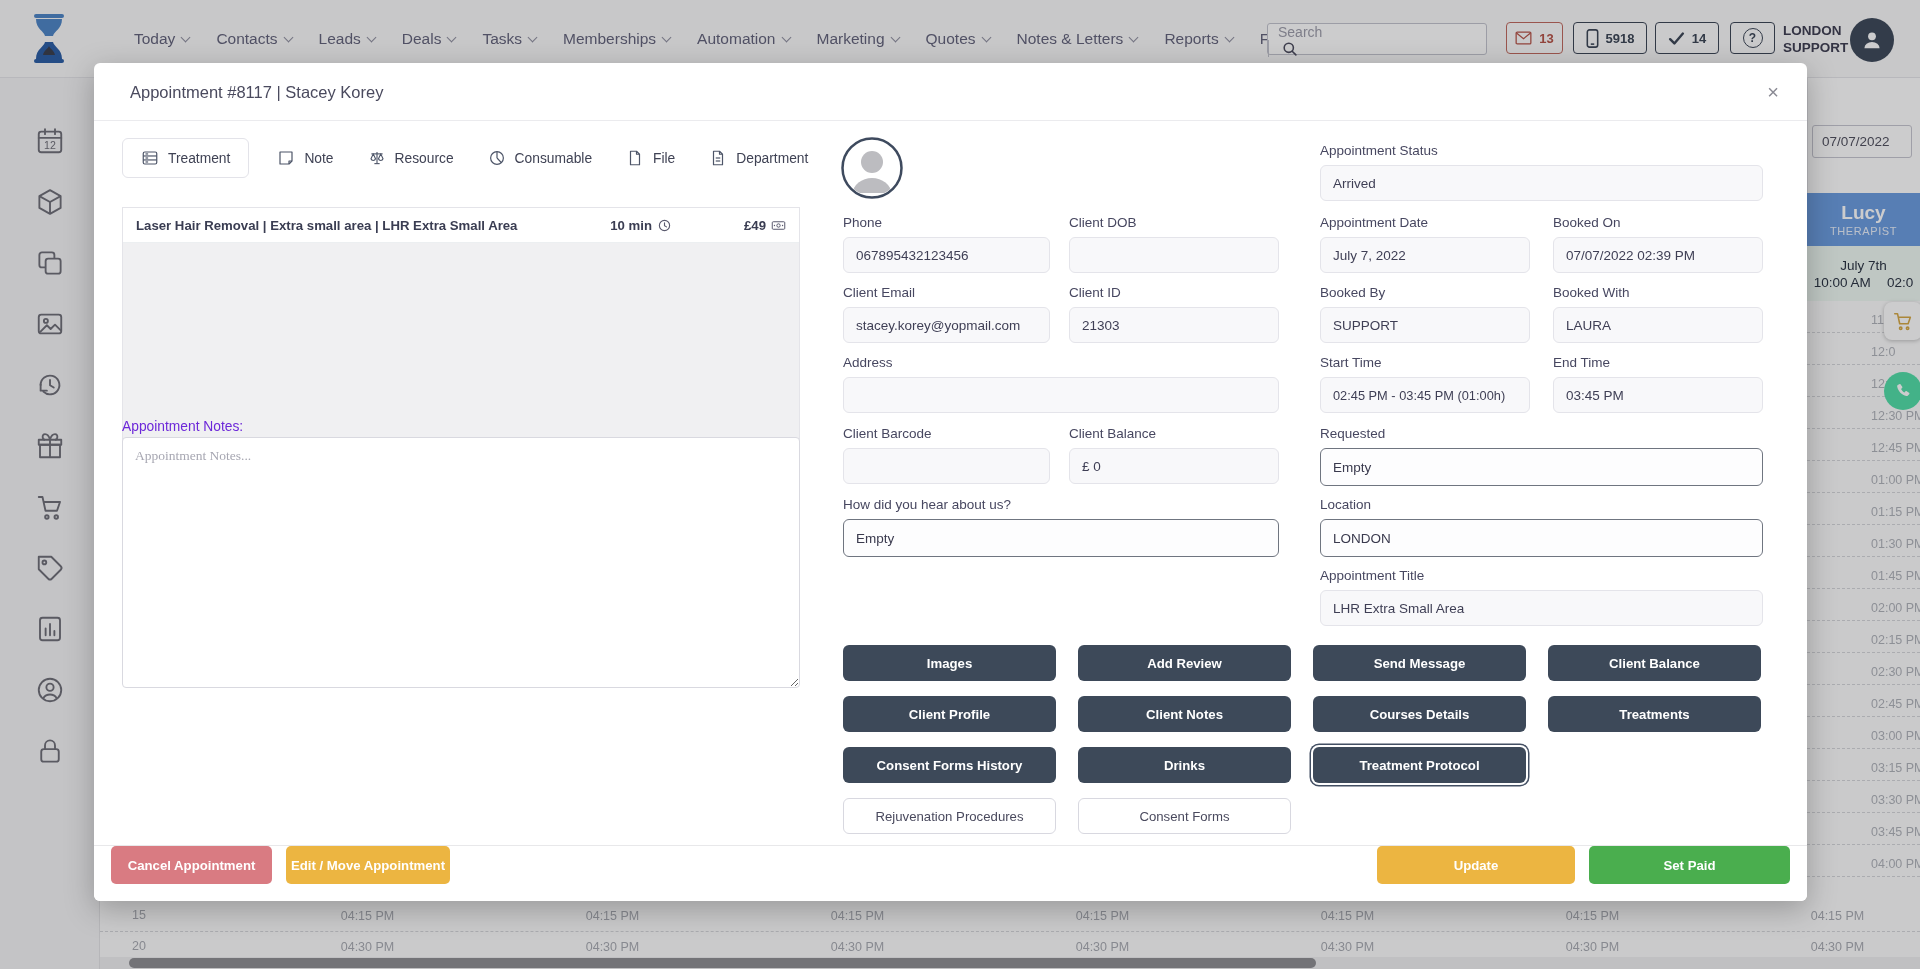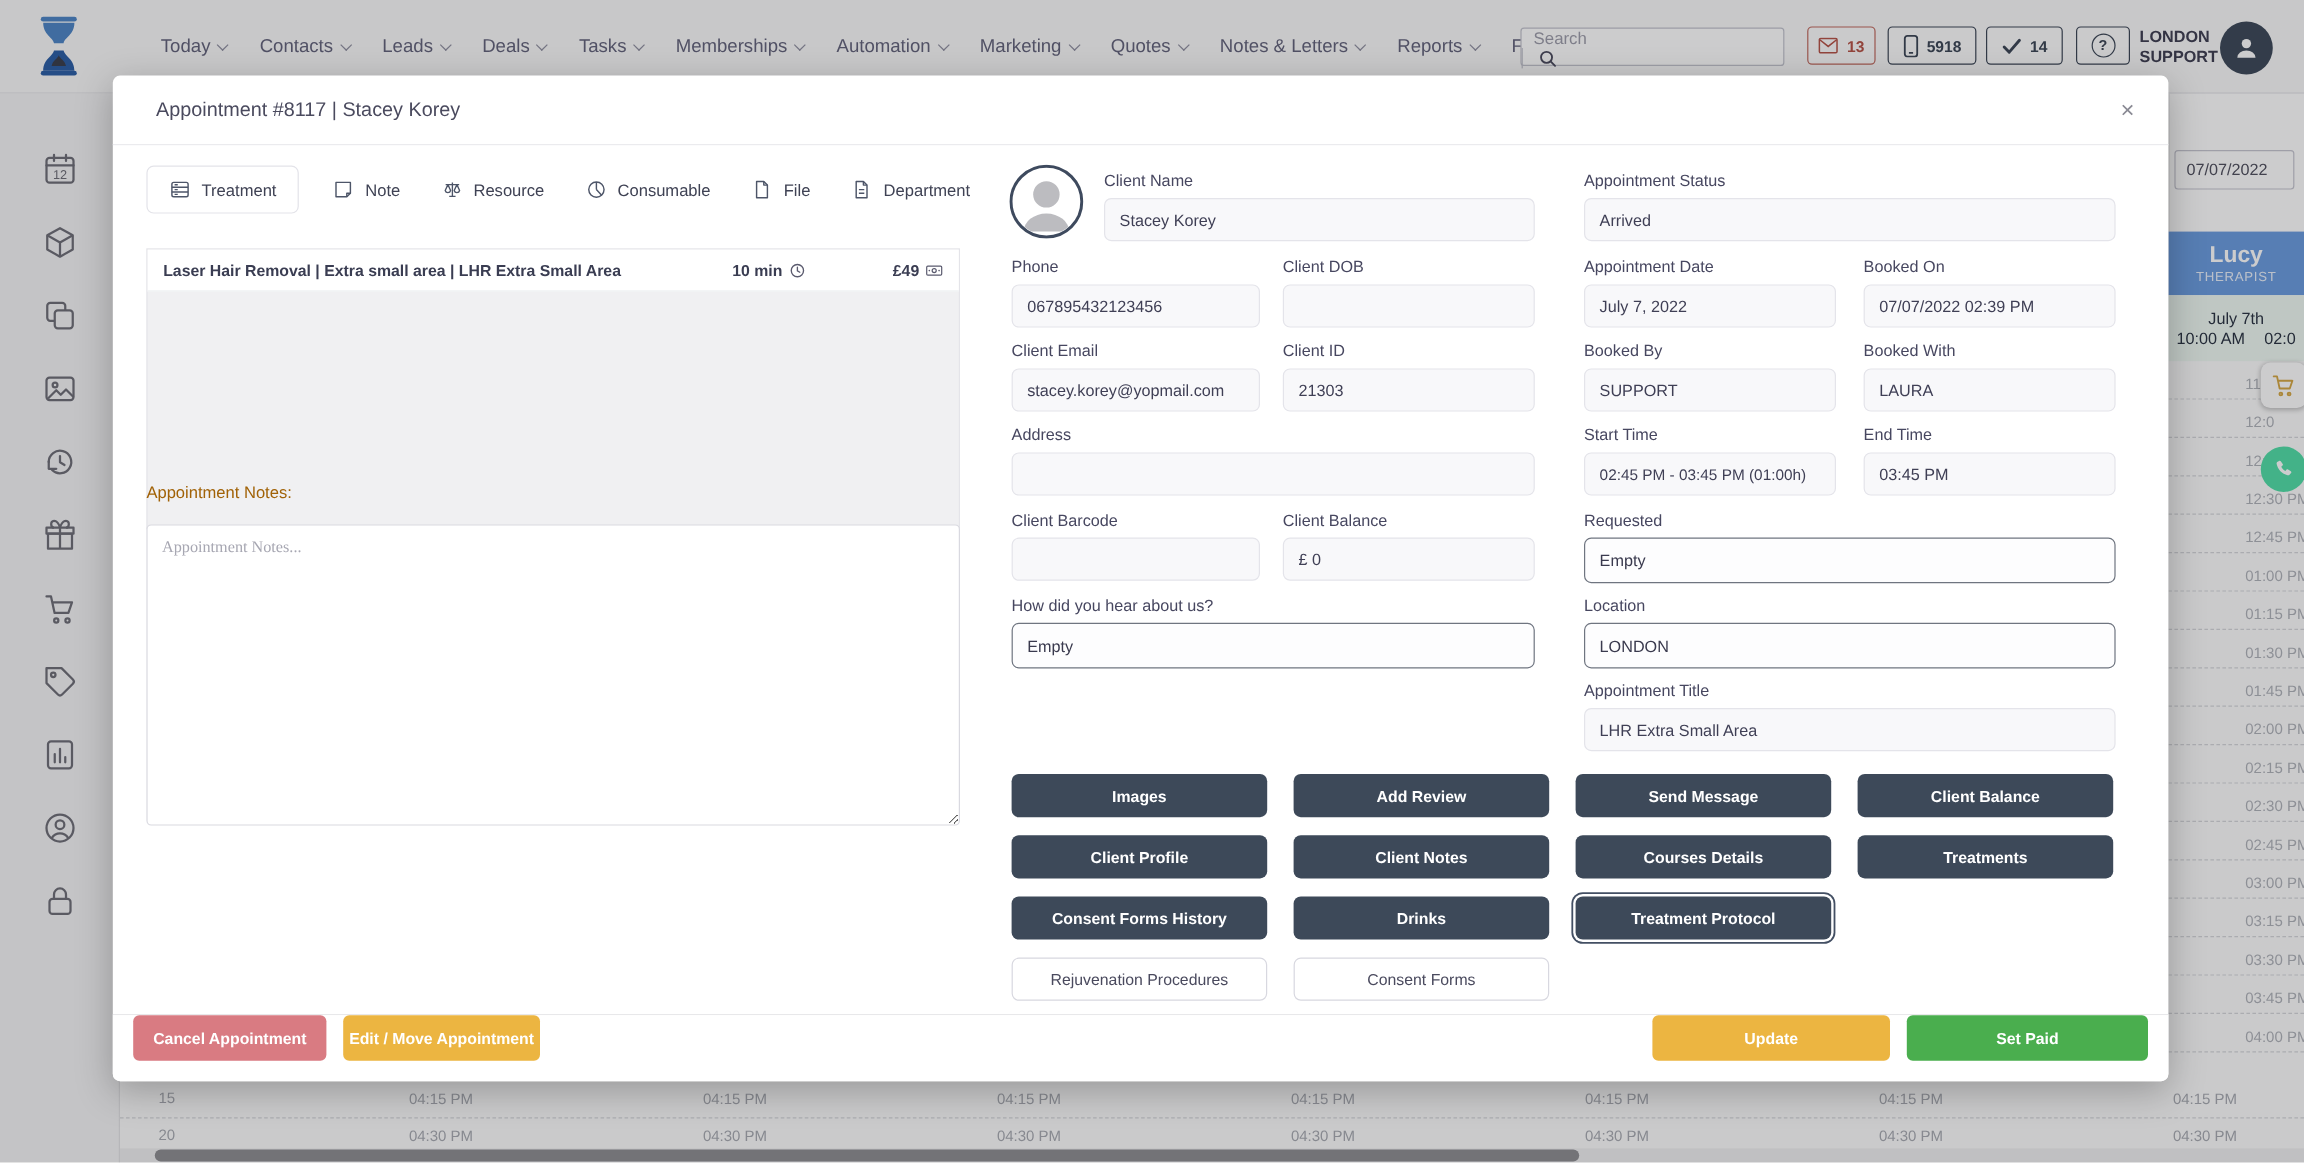--- a/index.html
+++ b/index.html
@@ -66,21 +66,21 @@
   .tab.active { border:1px solid #e3e3e9; border-radius:6px; background:#fff; padding:0 18px; }
   .ticon { width:18px; height:18px; color:#4d5568; flex:none; }
 
   .treat-box { position:absolute; left:28px; top:144px; width:678px; height:234px; border:1px solid #e4e4e9; background:#f0f0f2; }
   .treat-row { height:35px; background:#fff; border-bottom:1px solid #eceff1; display:flex; align-items:center; padding:0 13px; cursor:pointer; }
   .treat-name { font-size:13.2px; font-weight:600; color:#3a3d52; flex:1; white-space:nowrap; overflow:hidden; }
   .treat-dur { font-size:13.2px; font-weight:600; color:#3a3d52; display:flex; align-items:center; gap:5px; margin-right:72px; }
   .treat-price { font-size:13.2px; font-weight:600; color:#3a3d52; display:flex; align-items:center; gap:5px; }
   .mini-ic { width:15px; height:15px; color:#5a5a6e; }
 
-  .notes-label { position:absolute; left:28px; top:340px; font-size:13.8px; color:#a16207; }
+  .notes-label { position:absolute; left:28px; top:356px; font-size:13.8px; color:#6d28d9; }
   .notes-area { position:absolute; left:28px; top:374px; width:678px; height:251px; border:1px solid #d9d9e0; border-radius:4px; padding:10px 12px; font-size:13.5px; color:#4c4c5e; font-family:Liberation Serif, serif; resize:vertical; outline:none; }
   .notes-area::placeholder { color:#a7a7b2; }
 
   .avatar-client { position:absolute; left:747px; top:74px; width:62px; height:62px; }
   .fg { position:absolute; }
   .lbl { font-size:13.5px; color:#474760; margin-bottom:7px; white-space:nowrap; }
   .field { height:36px; background:#f8f8fa; border:1px solid #e4e4ea; border-radius:6px; display:flex; align-items:center; padding:0 12px; font-size:13.5px; color:#3f3f55; white-space:nowrap; overflow:hidden; cursor:text; }
   .field.dark { height:38px; background:#fdfdfe; border:1px solid #6f7580; color:#3a3a4e; cursor:pointer; }
 
   .btn-grid { position:absolute; left:749px; top:582px; width:918px; display:grid; grid-template-columns:repeat(4,213px); gap:15px 22px; }
@@ -519,26 +519,20 @@
           <clipPath id="avc">
             <circle cx="31" cy="31" r="28"></circle>
           </clipPath>
           <g clip-path="url(#avc)">
             <circle cx="31" cy="25" r="11" fill="#bcbcc0"></circle>
             <path d="M12 56a19 15 0 0 1 38 0z" fill="#bcbcc0"></path>
           </g>
         </svg>
     </div>
 
-    <div class="fg" style="left:826px;top:80px;width:359px">
-      <div class="lbl">Client Name</div>
-      <div class="field">
-          <span>Stacey Korey</span>
-        </div>
-    </div>
     <div class="fg" style="left:749px;top:152px;width:207px">
       <div class="lbl">Phone</div>
       <div class="field">
           <span>067895432123456</span>
         </div>
     </div>
     <div class="fg" style="left:975px;top:152px;width:210px">
       <div class="lbl">Client DOB</div>
       <div class="field">
           <span></span>

